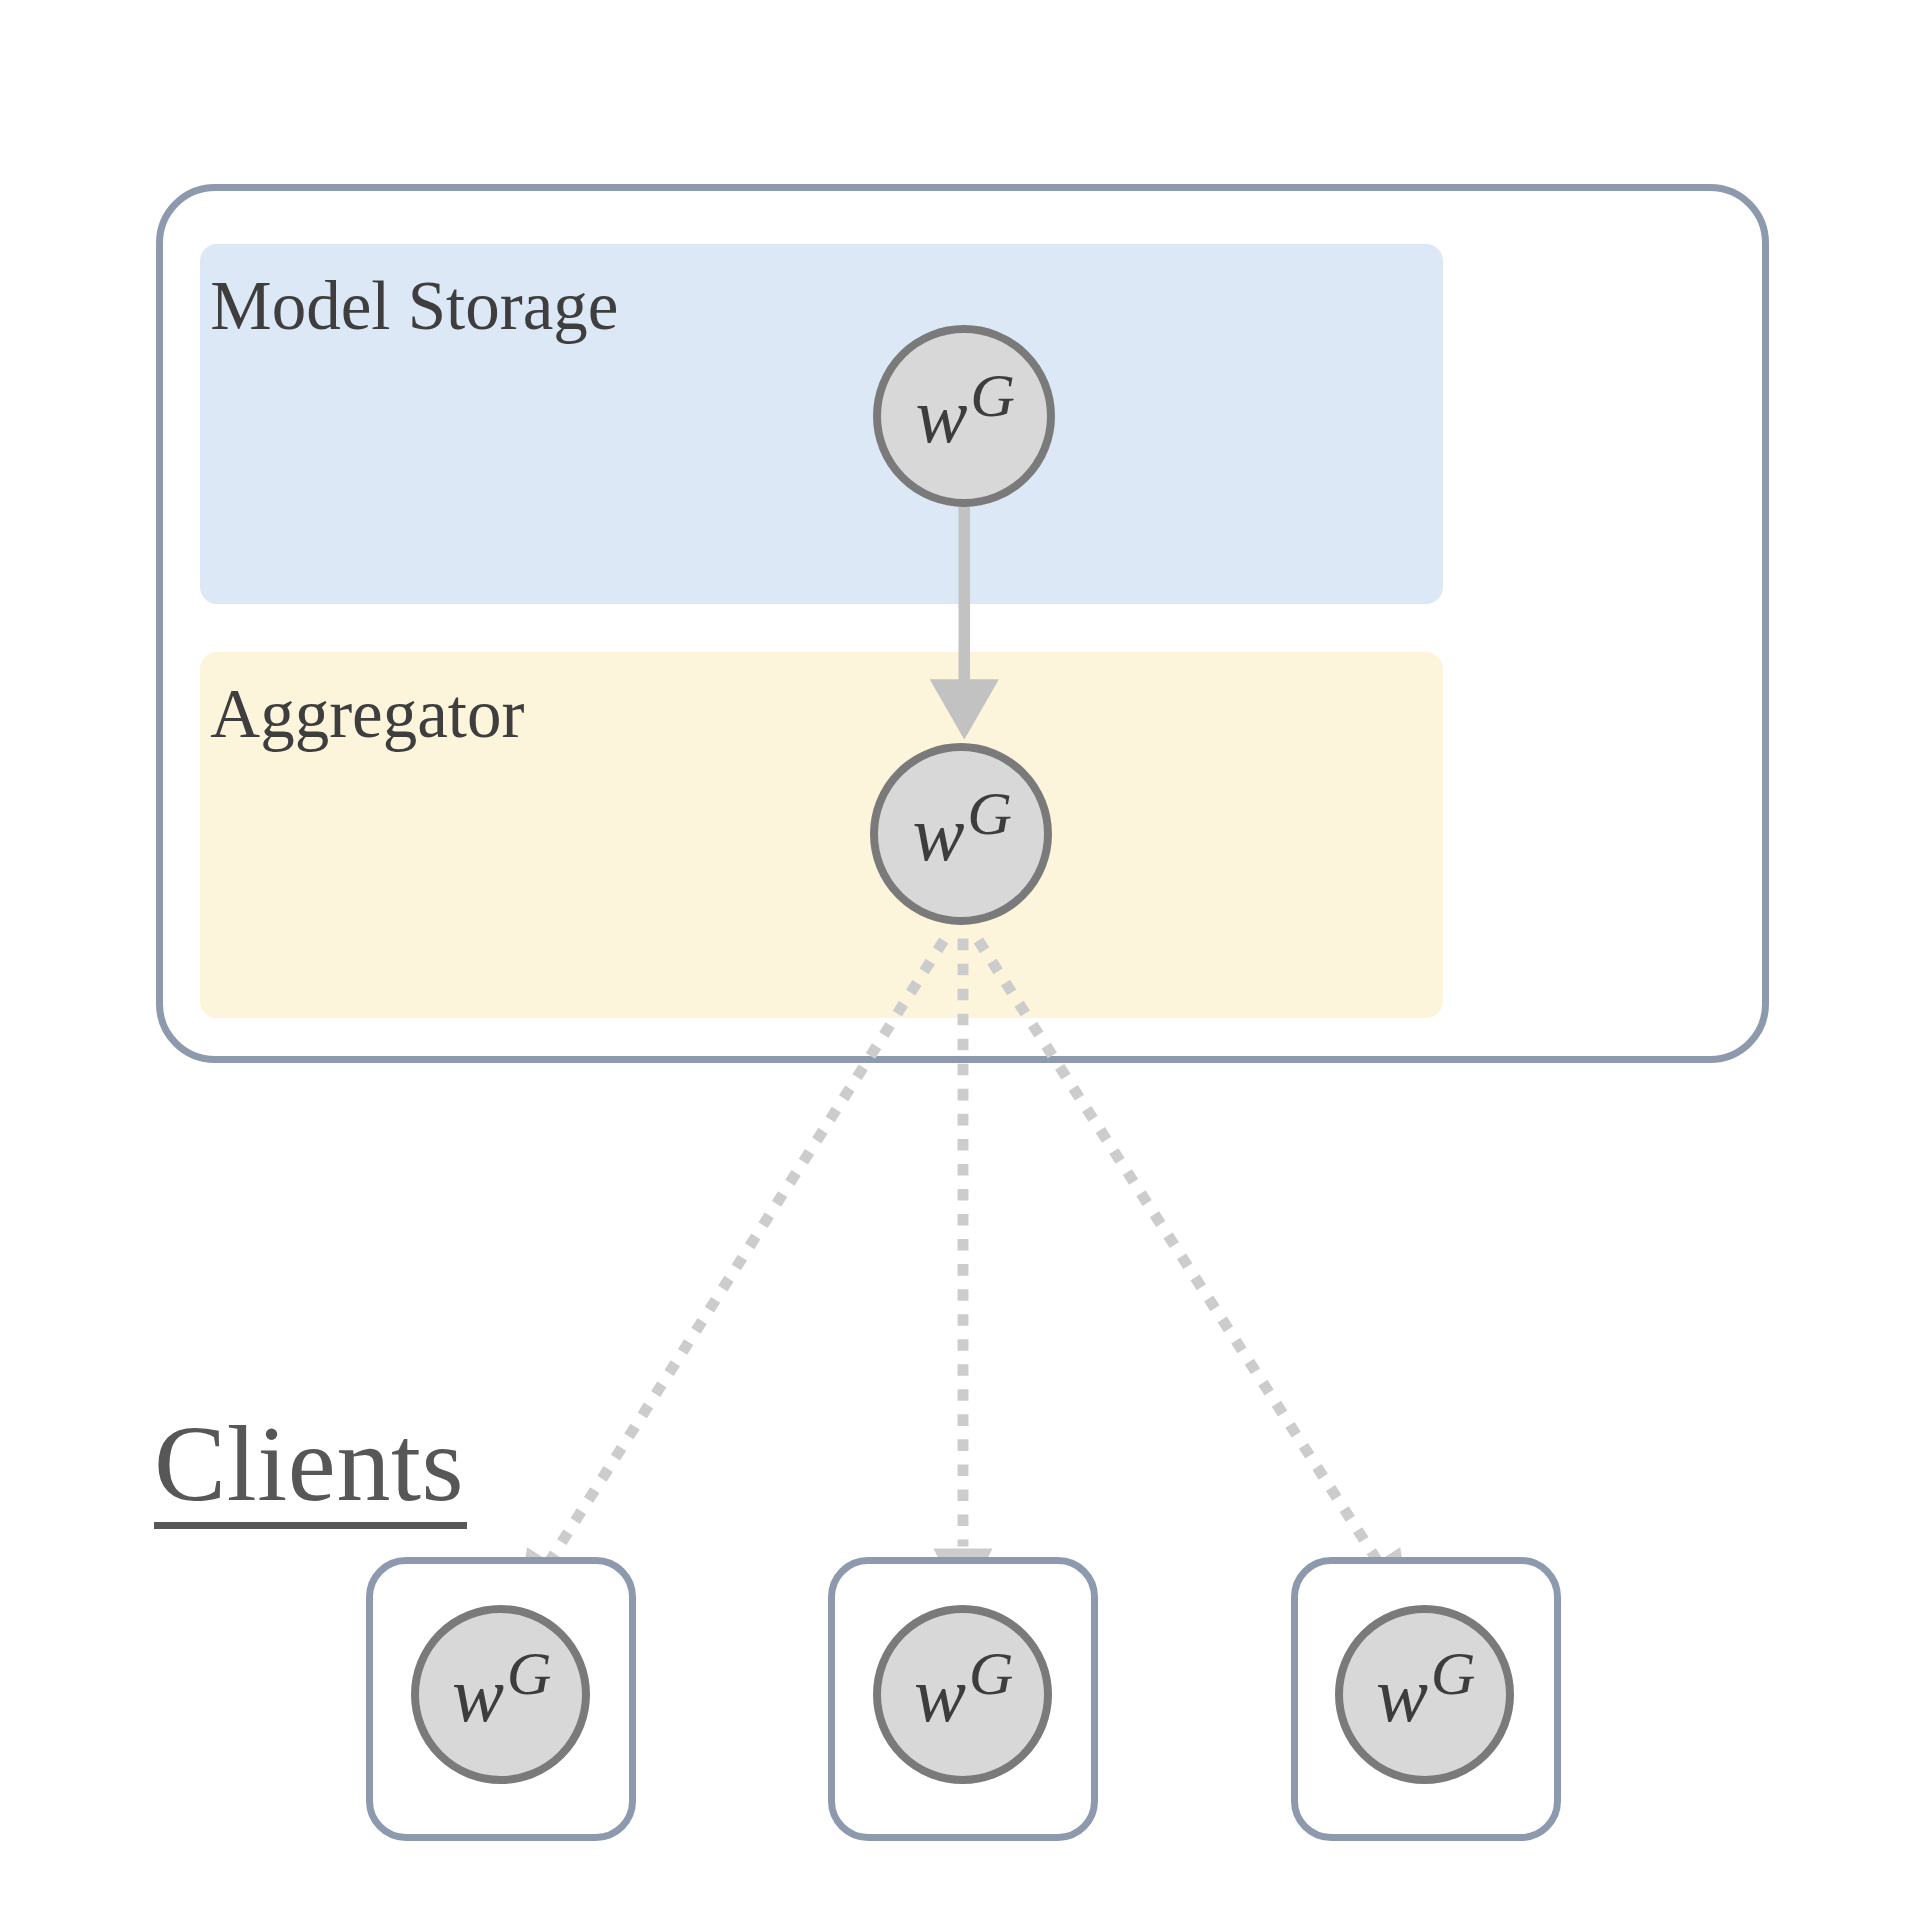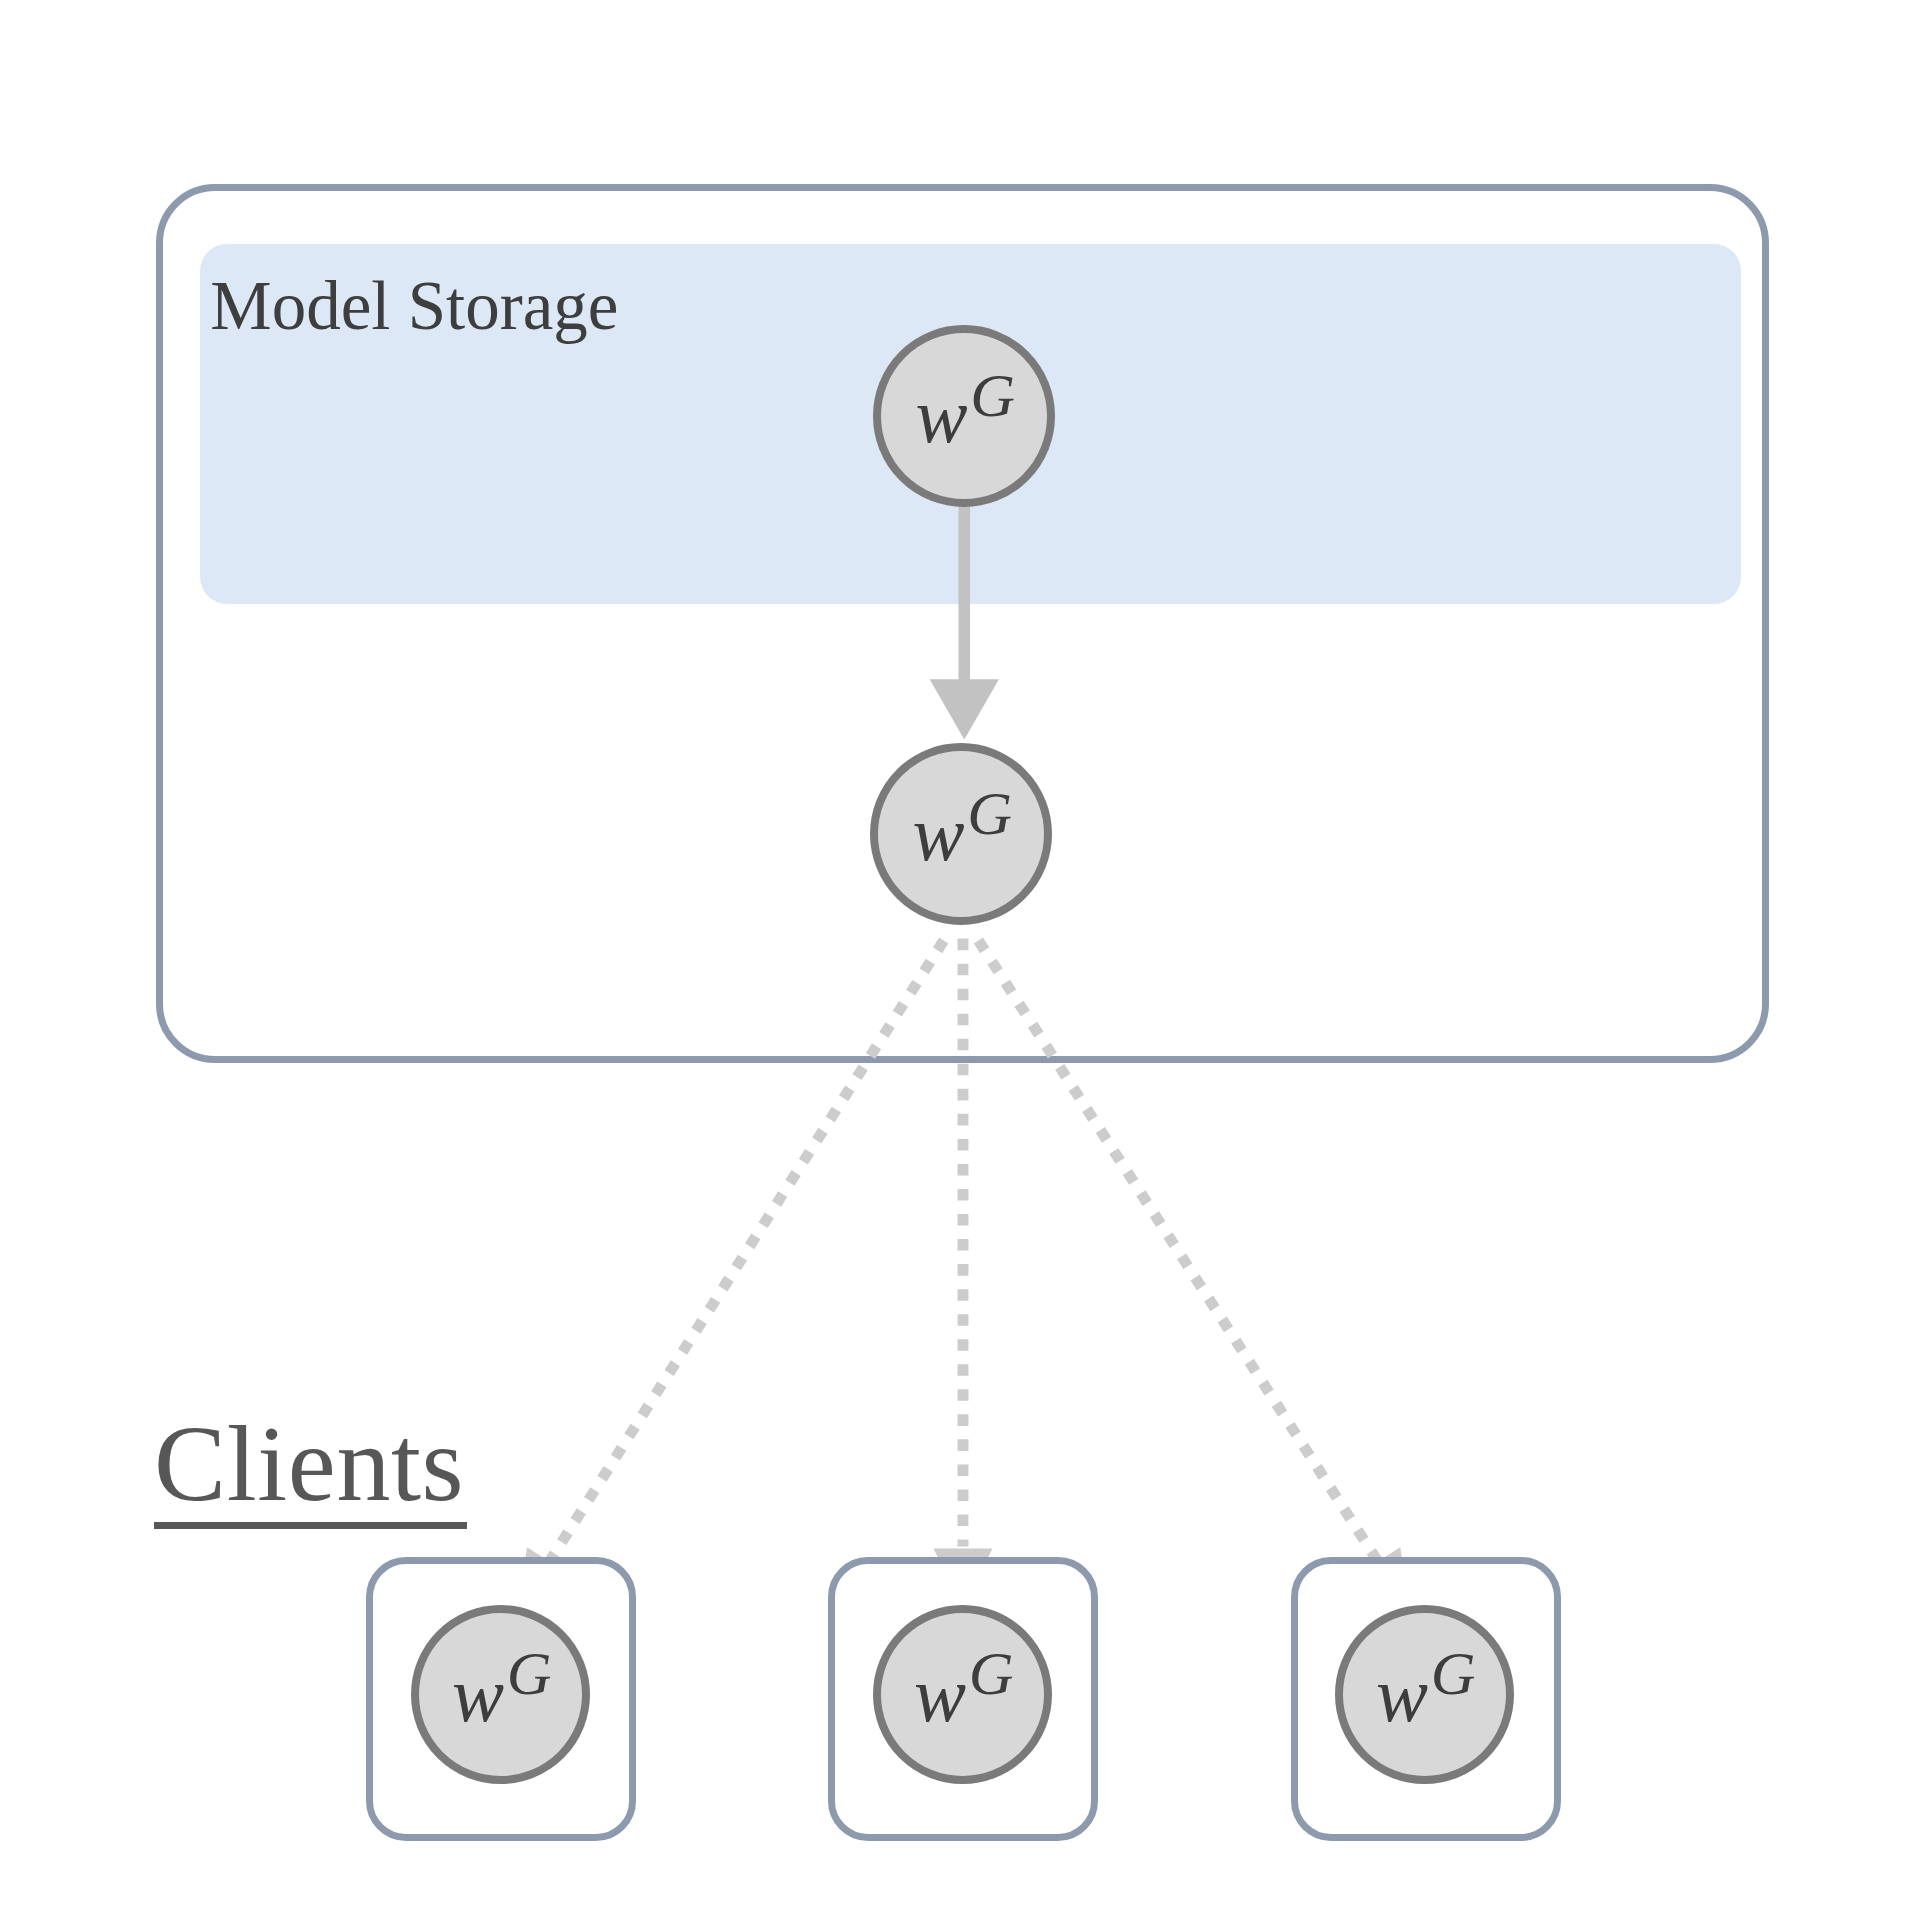--- a/index.html
+++ b/index.html
@@ -15,21 +15,21 @@
     display:inline-block;border-bottom:7.7px solid var(--title_text);padding:0 2.6px 3.9px 0;
   }
   .server-title{left:156px;top:39px;}
   .clients-title{left:154px;top:1410px;}
 
   .server-box{
     position:absolute;left:156px;top:184px;width:1599px;height:865px;
     border:7px solid var(--frame_border);border-radius:59px;background:#ffffff;
   }
   .section{
-    position:absolute;left:37px;width:1541px;border-radius:27px;
+    position:absolute;left:37px;width:1243px;border-radius:17px;
   }
   .section-storage{top:53px;height:360px;background:var(--storage_bg);}
   .section-aggregator{top:461px;height:366px;background:var(--aggregator_bg);}
   .section-label{
     position:absolute;left:10.3px;top:19px;font-size:69px;line-height:1.25;
     color:var(--label_text);
   }
 
   .node{
     position:absolute;border-radius:50%;
@@ -65,20 +65,23 @@
 </style>
 </head>
 <body>
 
 <div class="canvas">
 
 
   <div class="server-box">
     <div class="section section-storage">
       <div class="section-label">Model Storage</div>
+    </div>
+    <div class="section section-aggregator">
+      <div class="section-label">Aggregator</div>
     </div>
   </div>
 
   <svg class="arrow-layer" width="1926" height="1926" viewBox="0 0 3000 3000">
 
     <g>
       <line class="solid-arrow-line" x1="1502" y1="788" x2="1502" y2="1062"></line>
       <polygon class="solid-arrow-head" points="1448,1058 1556,1058 1502,1152"></polygon>
     </g>
 

